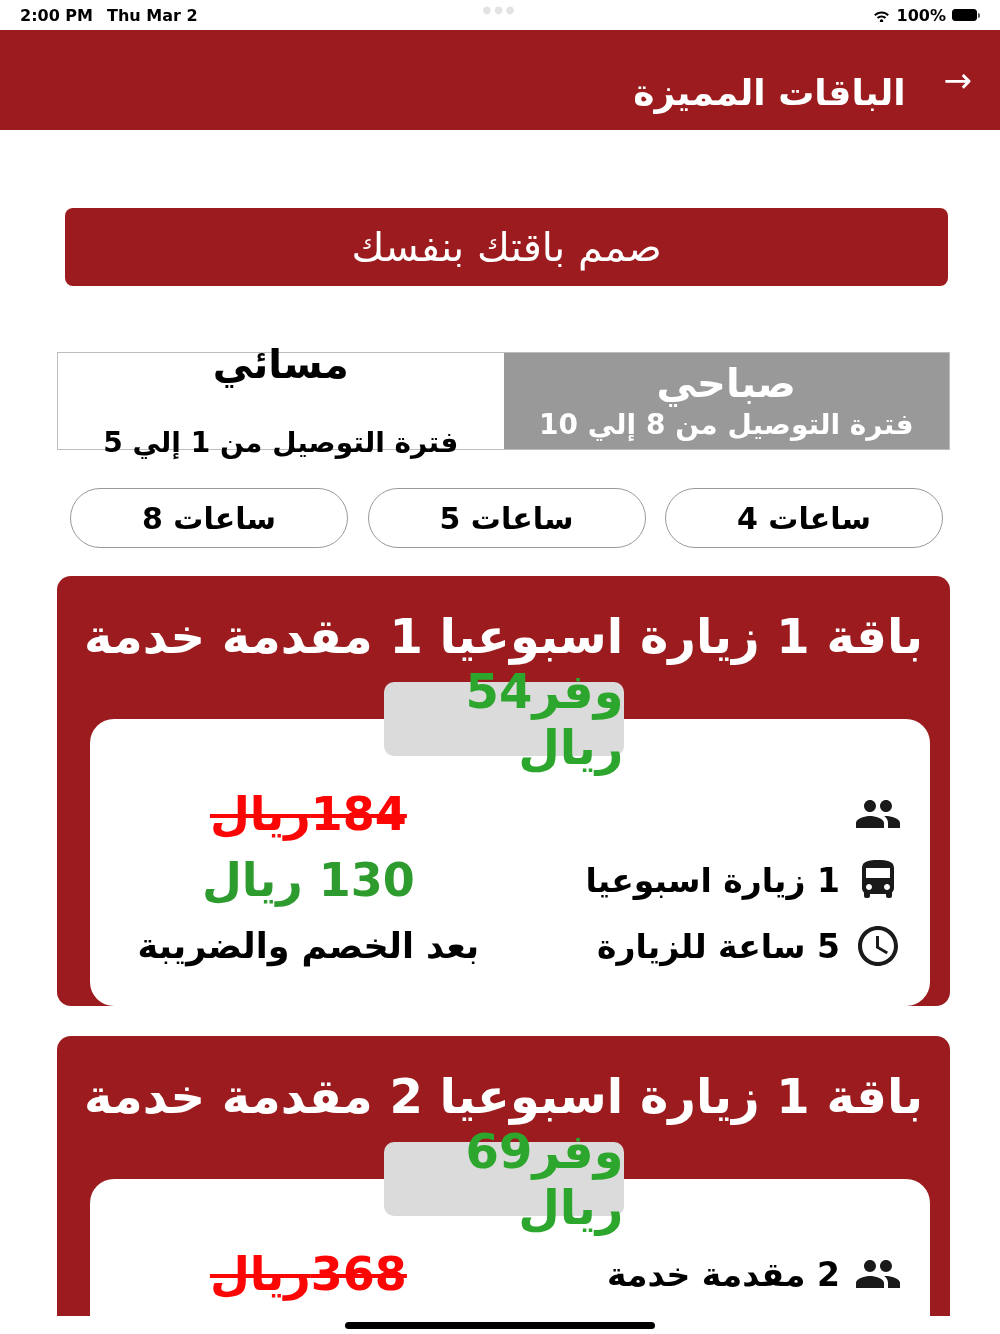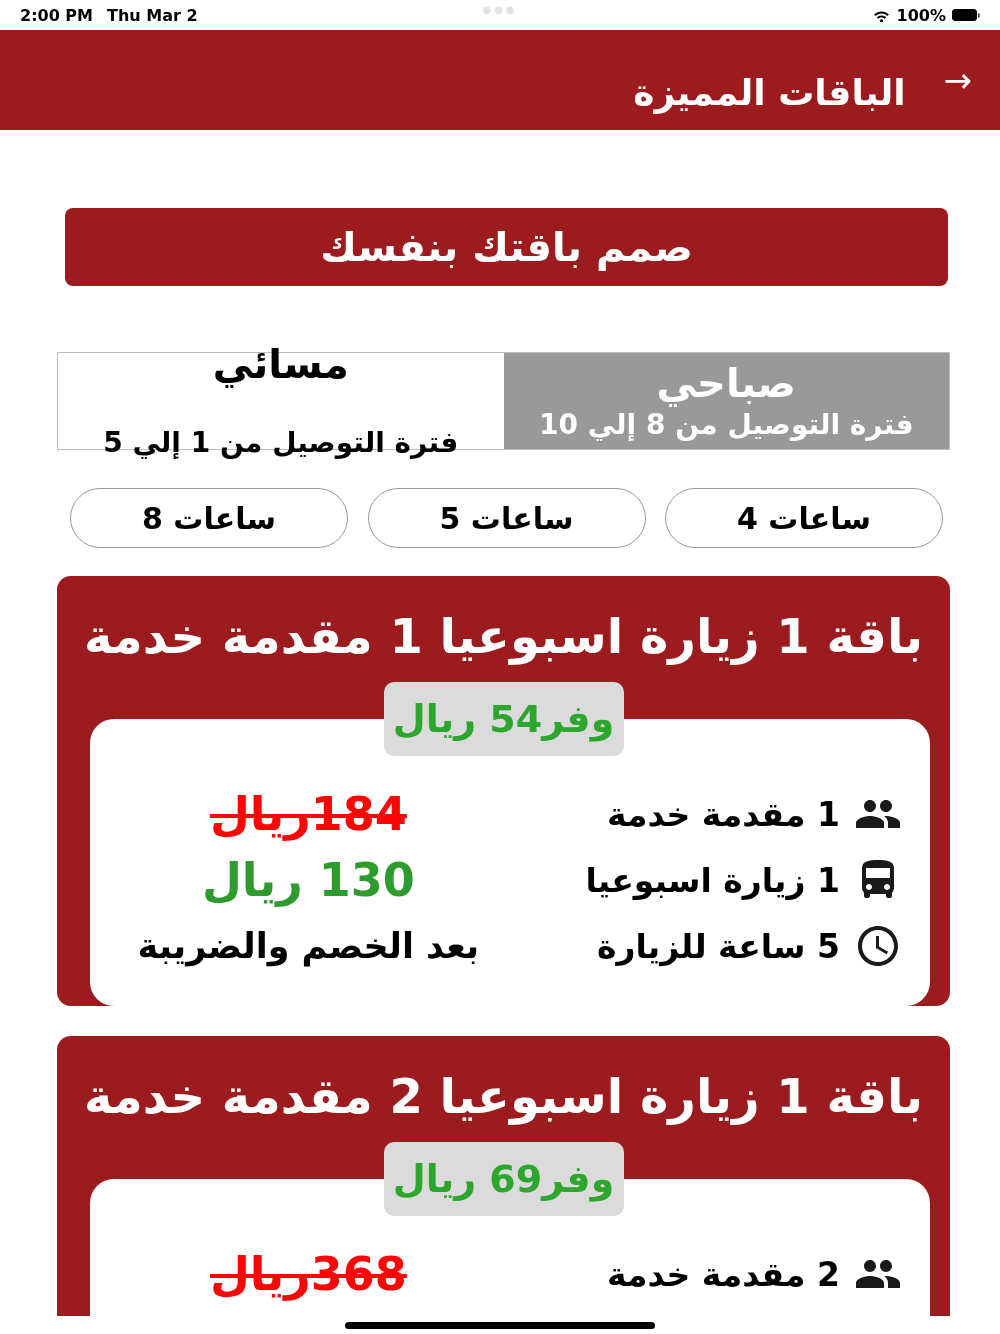--- a/index.html
+++ b/index.html
@@ -26,41 +26,41 @@
     border:1px solid #000;}
   .battery-nub{width:2px;height:5px;background:#555;border-radius:0 2px 2px 0;margin-left:1px;}
   
   .header{height:100px;background:var(--red);display:flex;align-items:center;
     justify-content:flex-end;gap:38px;padding-right:28px;}
   .header-title{color:#fff;font-size:36px;font-weight:bold;margin-top:24px;}
   .back-arrow{color:#fff;font-size:34px;line-height:1;cursor:pointer;}
   
   .banner{margin:78px 52px 0 65px;height:78px;background:var(--red);border-radius:8px;
     display:flex;align-items:center;justify-content:center;
-    color:#fff;font-size:40px;font-weight:bold;}
+    color:#fff;font-size:40px;font-weight:normal;}
   
   .tabs{margin:66px 50px 0 57px;height:98px;display:flex;border:1px solid #bdbdbd;}
   .tab{width:50%;display:flex;flex-direction:column;align-items:center;justify-content:center;
     gap:4px;cursor:pointer;}
   .tab .t-title{font-size:40px;font-weight:bold;line-height:1.05;}
   .tab .t-sub{font-size:28px;font-weight:bold;}
   .tab-evening{background:#fff;color:#000;gap:41px;}
   .tab-morning{background:var(--tab-gray);color:#fff;}
   
   .pills{margin:38px 57px 0 70px;display:flex;justify-content:space-between;}
   .pill{width:278px;height:60px;border:1px solid #999;border-radius:36px;background:#fff;
     display:flex;align-items:center;justify-content:center;
     font-size:30px;font-weight:bold;color:#000;cursor:pointer;}
   
   .card{margin:28px 50px 0 57px;background:var(--red);border-radius:14px;}
   .card-2{margin-top:20px;border-radius:14px 14px 0 0;height:280px;}
   .card-title{padding-top:32px;text-align:center;color:#fff;font-size:48px;font-weight:bold;}
   .save-badge{position:relative;z-index:2;width:240px;height:74px;margin:18px auto -37px;
     background:var(--badge-bg);border-radius:10px;display:flex;align-items:center;
-    justify-content:center;color:var(--save-green);font-size:38px;font-weight:bold;}
+    justify-content:center;color:var(--save-green);font-size:48px;font-weight:bold;}
   .inner{position:relative;z-index:1;margin:0 20px 30px 33px;background:#fff;
     border-radius:24px;height:287px;display:flex;padding-top:62px;}
   .card-2 .inner{border-radius:24px;height:220px;margin-bottom:0;}
   .col-features{width:48%;display:flex;flex-direction:column;padding-right:28px;}
   .feature-row{direction:rtl;display:flex;align-items:center;justify-content:flex-start;
     gap:14px;height:66px;}
   .feature-row .f-icon{width:48px;height:48px;flex:0 0 auto;display:flex;align-items:center;}
   .feature-row .f-icon svg{width:48px;height:48px;fill:#1a1a1a;}
   .f-label{font-size:33px;font-weight:bold;color:#000;white-space:nowrap;}
   .col-prices{width:52%;display:flex;flex-direction:column;align-items:center;}
@@ -133,21 +133,20 @@
       <div class="price-new">130 ريال</div>
       <div class="price-note">بعد الخصم والضريبة</div>
     </div>
     <div class="col-features">
       <div class="feature-row">
         <span class="f-icon">
           <svg viewBox="0 0 24 24">
               <path d="M16 11c1.66 0 2.99-1.34 2.99-3S17.66 5 16 5s-3 1.34-3 3 1.34 3 3 3zm-8 0c1.66 0 2.99-1.34 2.99-3S9.66 5 8 5 5 6.34 5 8s1.34 3 3 3zm0 2c-2.33 0-7 1.17-7 3.5V19h14v-2.5c0-2.33-4.67-3.5-7-3.5zm8 0c-.29 0-.62.02-.97.05 1.16.84 1.97 1.97 1.97 3.45V19h6v-2.5c0-2.33-4.67-3.5-7-3.5z"></path>
             </svg>
         </span>
-        <span class="f-label">1 مقدمة خدمة</span>
       </div>
       <div class="feature-row">
         <span class="f-icon">
           <svg viewBox="0 0 24 24">
               <path d="M4 16c0 .88.39 1.67 1 2.22V20c0 .55.45 1 1 1h1c.55 0 1-.45 1-1v-1h8v1c0 .55.45 1 1 1h1c.55 0 1-.45 1-1v-1.78c.61-.55 1-1.34 1-2.22V6c0-3.5-3.58-4-8-4s-8 .5-8 4v10zm3.5 1c-.83 0-1.5-.67-1.5-1.5S6.67 14 7.5 14s1.5.67 1.5 1.5S8.33 17 7.5 17zm9 0c-.83 0-1.5-.67-1.5-1.5s.67-1.5 1.5-1.5 1.5.67 1.5 1.5-.67 1.5-1.5 1.5zm1.5-6H6V6h12v5z"></path>
             </svg>
         </span>
         <span class="f-label">1 زيارة اسبوعيا</span>
       </div>
       <div class="feature-row">

